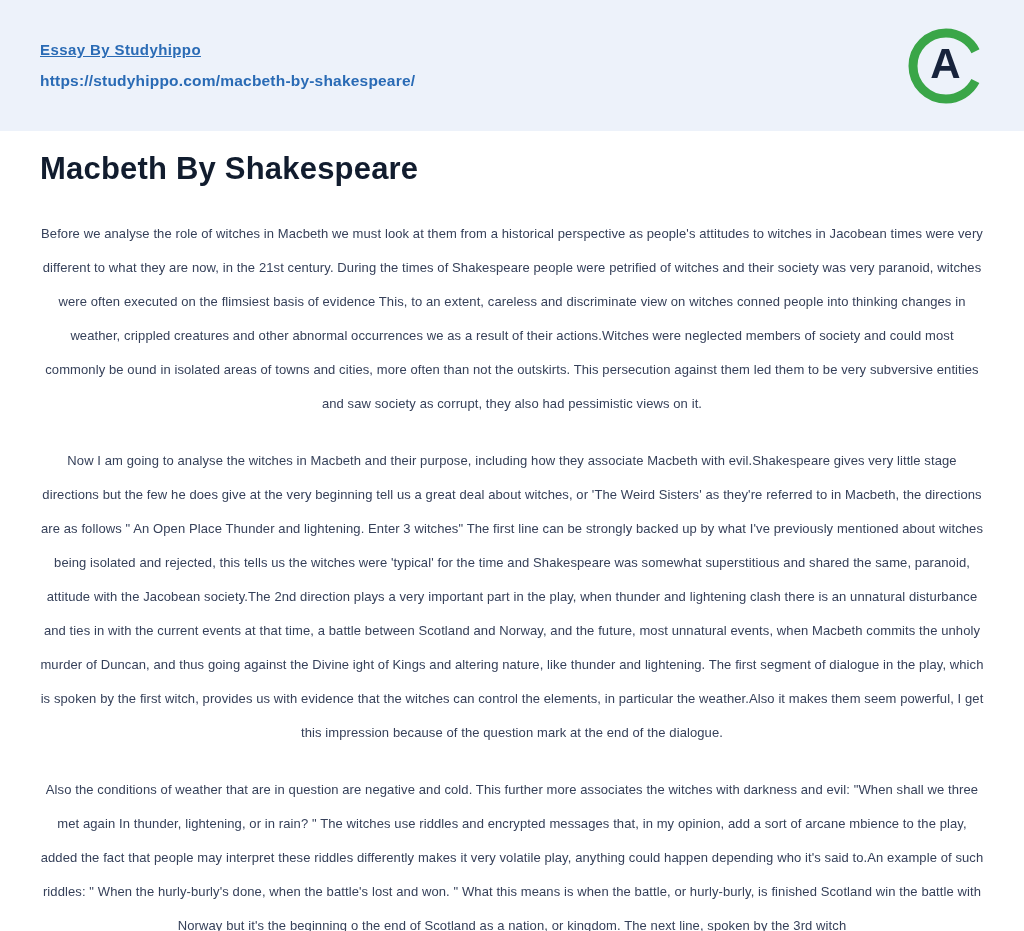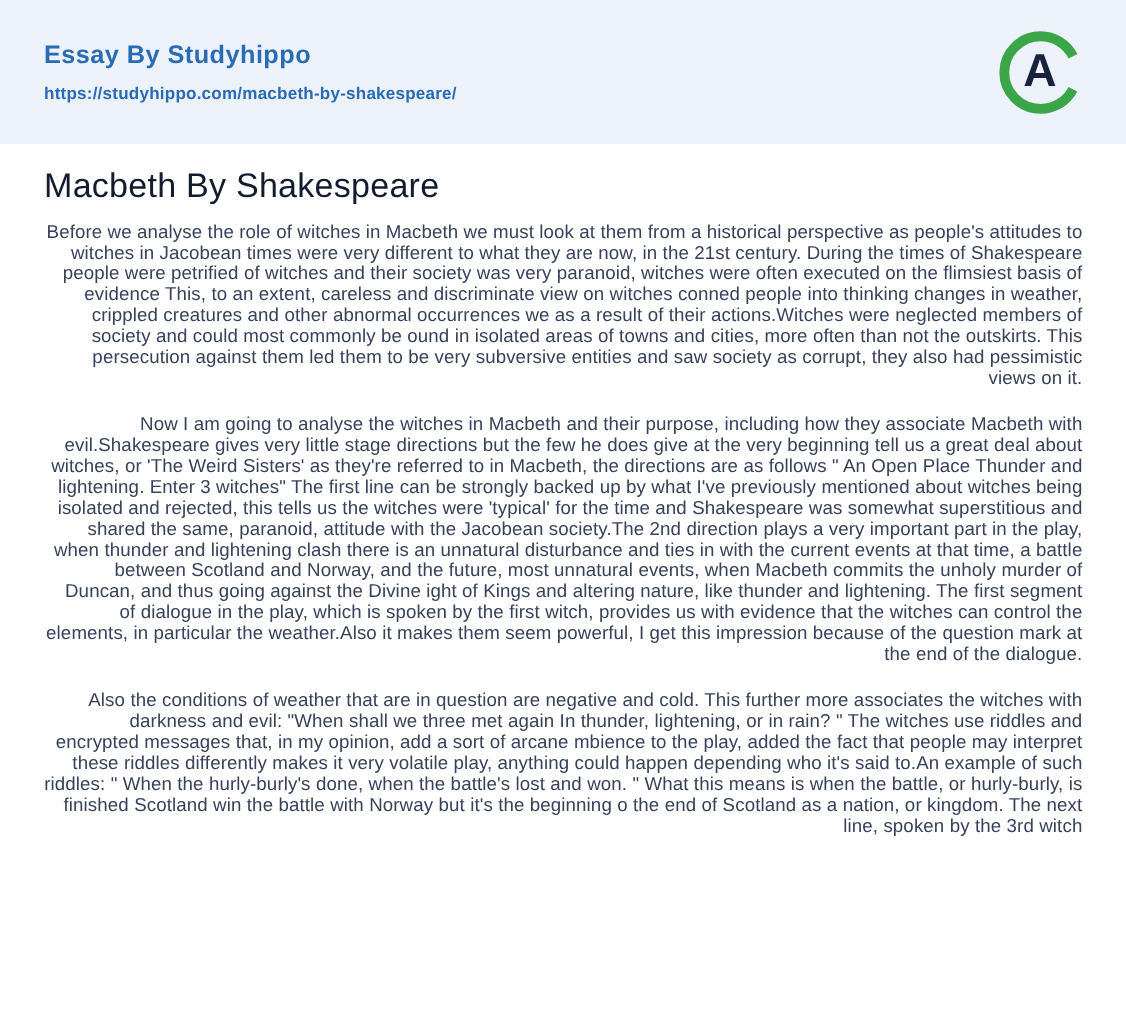--- a/index.html
+++ b/index.html
@@ -25,24 +25,25 @@
     justify-content: space-between;
     padding: 0 40px;
   }
   .header-text {
     display: flex;
     flex-direction: column;
     gap: 14px;
   }
   .site-title {
     color: var(--link-blue);
-    font-size: 23px;
+    font-size: 15px;
     font-weight: 700;
     letter-spacing: 0.4px;
     cursor: pointer;
+    text-decoration: underline;
   }
   .site-url {
     color: var(--link-blue);
     font-size: 15.5px;
     letter-spacing: 0.2px;
     cursor: pointer;
     font-weight: bold;
   }
   .logo {
     position: relative;
@@ -68,31 +69,31 @@
     font-weight: 800;
     color: #17233c;
     line-height: 1;
   }
   main {
     padding: 20px 40px 0 40px;
   }
   .essay-title {
     color: var(--heading-color);
     font-size: 31px;
-    font-weight: 400;
+    font-weight: 700;
     letter-spacing: 0.2px;
-    margin-bottom: 14px;
+    margin-bottom: 30px;
   }
   .essay-paragraph {
     color: var(--body-text);
-    font-size: 17px;
-    line-height: 19px;
+    font-size: 13px;
+    line-height: 34px;
     letter-spacing: 0.1px;
     margin-bottom: 23px;
-    text-align: right;
+    text-align: center;
   }
 </style>
 </head>
 <body>
 
 <header class="site-header">
   <div class="header-text">
     <div class="site-title">Essay By Studyhippo</div>
     <div class="site-url">https://studyhippo.com/macbeth-by-shakespeare/</div>
   </div>

